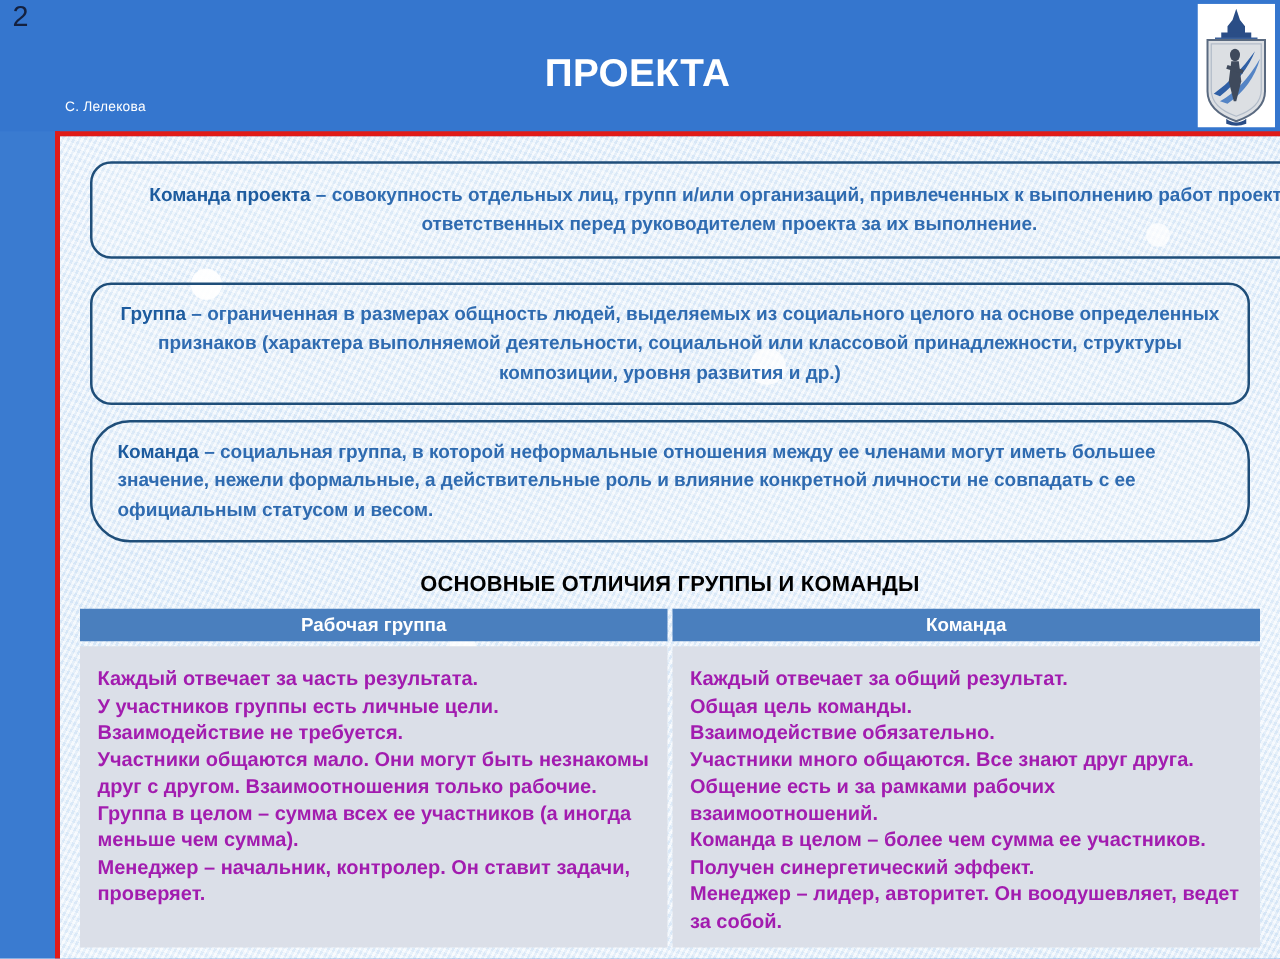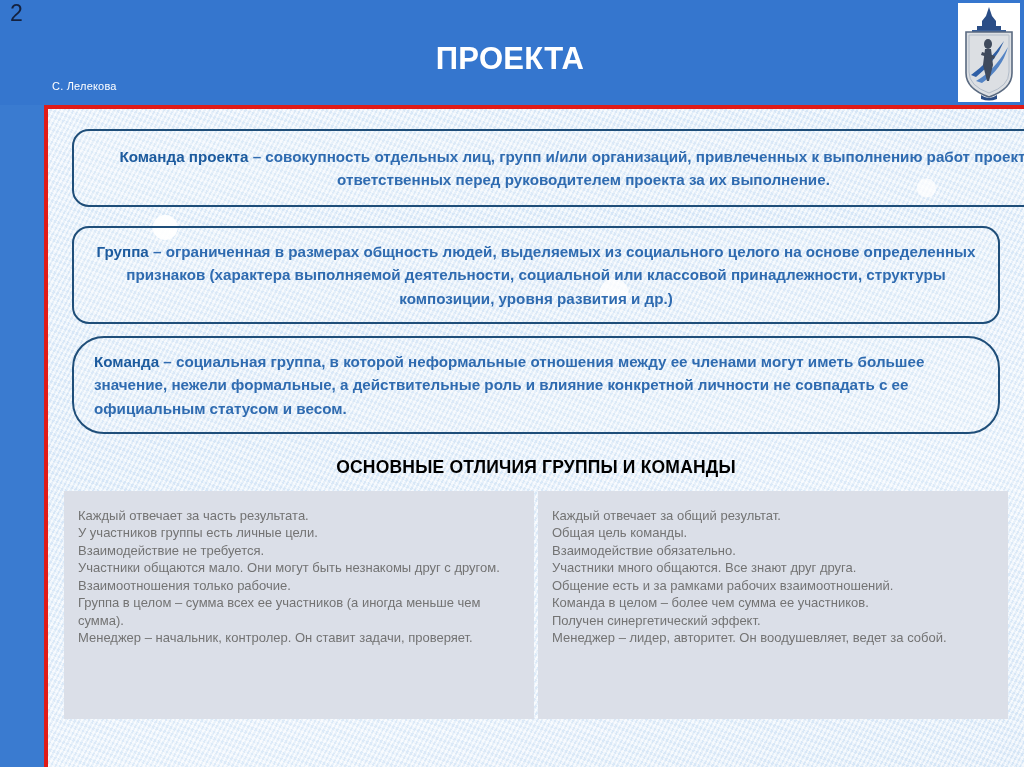--- a/index.html
+++ b/index.html
@@ -173,24 +173,24 @@
     min-height: 228px;
   }
   .cmp-body .cell {
     flex: 1 1 0;
     background: #dbdfe8;
     padding: 16px 14px 10px 14px;
     box-sizing: border-box;
   }
   .cmp-body .cell p {
     margin: 0;
-    font-size: 13px;
+    font-size: 16px;
     line-height: 1.345;
-    color: #737373;
-    font-weight: normal;
+    color: #a21caf;
+    font-weight: bold;
   }
 </style>
 </head>
 <body>
 
 <div class="slide">
 
   <div class="header">
     <div class="slide-number">2</div>
     <div class="author">С. Лелекова</div>
@@ -240,20 +240,24 @@
 
       <div class="defbox" id="defbox-3">
         <p>
           <span class="lead">Команда</span><span> – социальная группа, в которой неформальные отношения между ее членами могут иметь большее значение, нежели формальные, а действительные роль и влияние конкретной личности не совпадать с ее официальным статусом и весом.</span>
         </p>
       </div>
 
       <div class="section-heading">ОСНОВНЫЕ ОТЛИЧИЯ ГРУППЫ И КОМАНДЫ</div>
 
       <div class="cmp-table">
+        <div class="cmp-head">
+          <div class="cell">Рабочая группа</div>
+          <div class="cell">Команда</div>
+        </div>
         <div class="cmp-body">
           <div class="cell">
             <p>Каждый отвечает за часть результата.<br>У участников группы есть личные цели.<br>Взаимодействие не требуется.<br>Участники общаются мало. Они могут быть незнакомы друг с другом. Взаимоотношения только рабочие.<br>Группа в целом – сумма всех ее участников (а иногда меньше чем сумма).<br>Менеджер – начальник, контролер. Он ставит задачи, проверяет.</p>
           </div>
           <div class="cell">
             <p>Каждый отвечает за общий результат.<br>Общая цель команды.<br>Взаимодействие обязательно.<br>Участники много общаются. Все знают друг друга.<br>Общение есть и за рамками рабочих взаимоотношений.<br>Команда в целом – более чем сумма ее участников.<br> Получен синергетический эффект.<br>Менеджер – лидер, авторитет. Он воодушевляет, ведет за собой.</p>
           </div>
         </div>
       </div>
 

